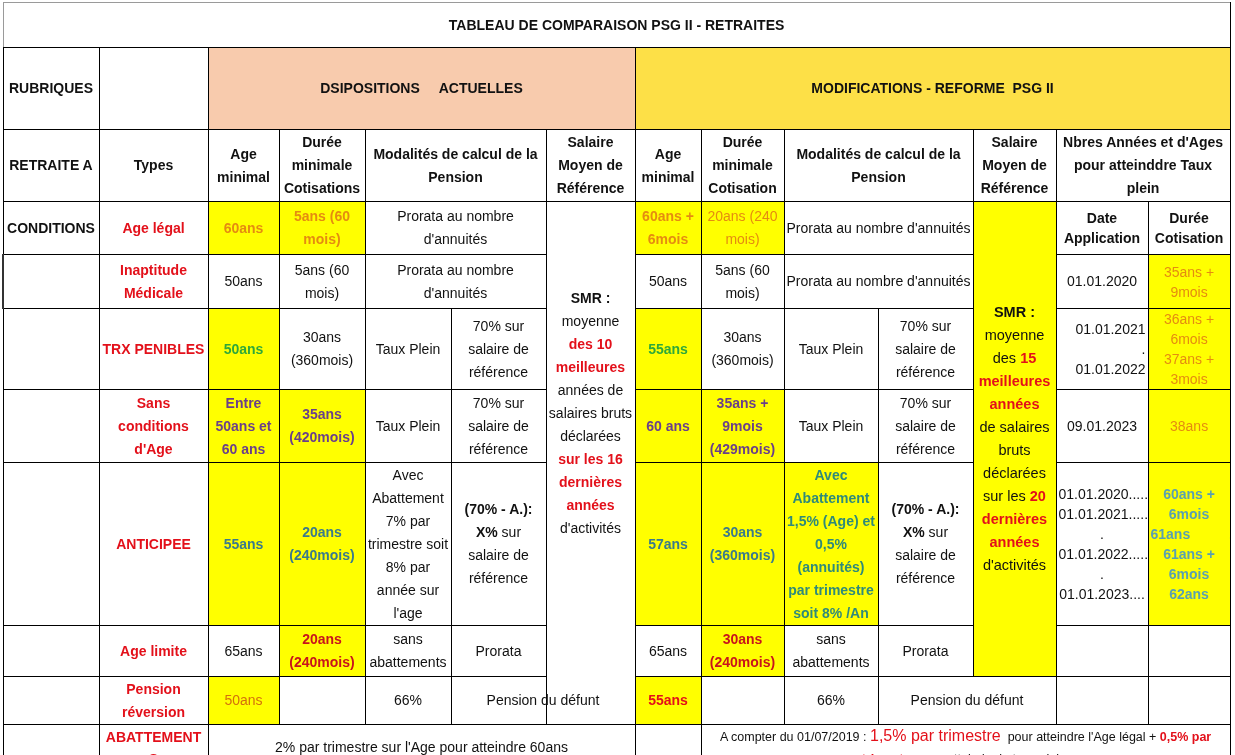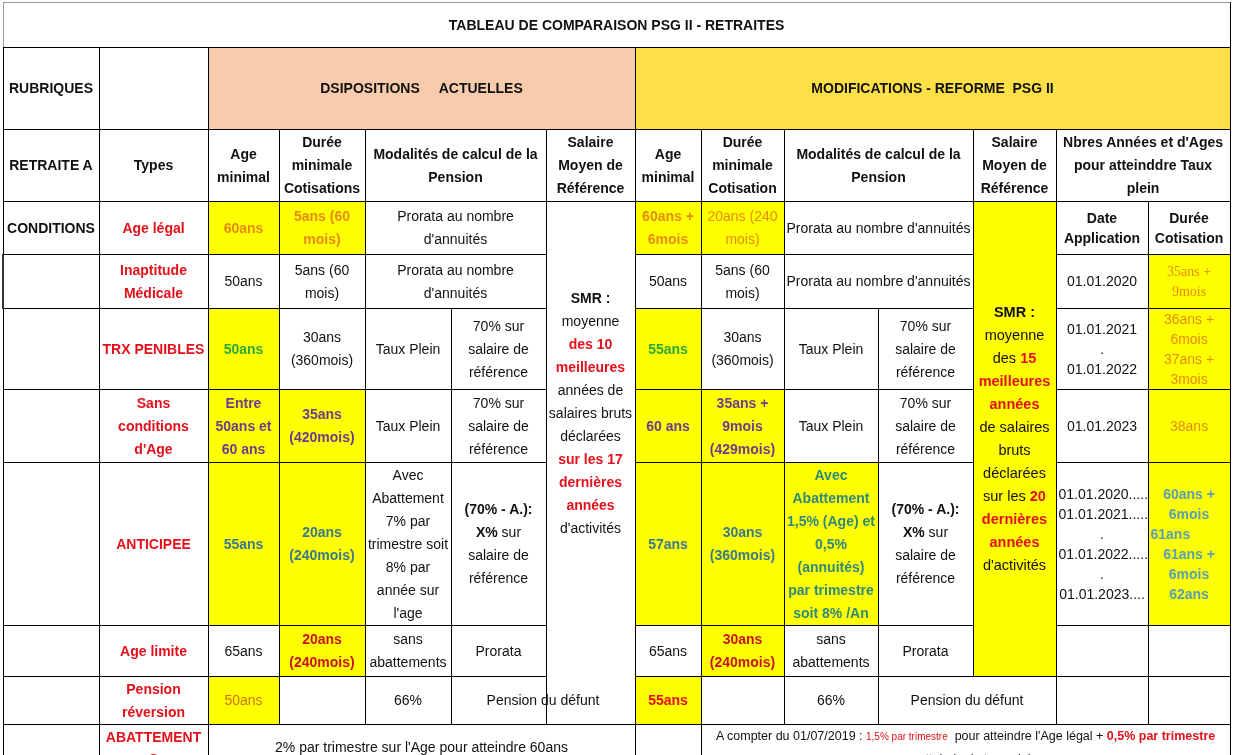--- a/index.html
+++ b/index.html
@@ -81,21 +81,21 @@
     <td class="hdr" style="word-break:break-all;">CONDITIONS</td>
     <td class="b red">Age légal</td>
     <td class="yellow b orange">60ans</td>
     <td class="yellow b orange">5ans (60 mois)</td>
     <td colspan="2">Prorata au nombre d'annuités</td>
     <td rowspan="7" style="font-size:14px;">
       <div class="b">SMR :</div>
       <div>moyenne</div>
       <div class="b red">des 10 meilleures</div>
       <div>années de salaires bruts déclarées</div>
-      <div class="b red">sur les 17 dernières années</div>
+      <div class="b red">sur les 16 dernières années</div>
       <div>d'activités</div>
       <div style="height:100px"></div>
     </td>
     <td class="yellow b orange">60ans + 6mois</td>
     <td class="yellow orange sm">20ans (240 mois)</td>
     <td colspan="2">Prorata au nombre d'annuités</td>
     <td rowspan="6" class="yellow" style="font-size:14.5px;">
       <div class="b">SMR :</div>
       <div><span>moyenne des</span> <span class="b red">15</span></div>
       <div class="b red">meilleures années</div>
@@ -110,35 +110,35 @@
   <tr style="height:54px">
     <td class="left-strip"></td>
     <td class="b red">Inaptitude Médicale</td>
     <td>50ans</td>
     <td>5ans (60 mois)</td>
     <td colspan="2">Prorata au nombre d'annuités</td>
     <td>50ans</td>
     <td class="sm">5ans (60 mois)</td>
     <td colspan="2">Prorata au nombre d'annuités</td>
     <td class="sm">01.01.2020</td>
-    <td class="yellow orange sm" style="line-height:20px;font-family:Liberation Serif, serif;">35ans + 9mois</td>
+    <td class="yellow orange sm" style="line-height:20px;">35ans + 9mois</td>
   </tr>
 
   <tr style="height:79px">
     <td></td>
     <td class="b red">TRX PENIBLES</td>
     <td class="yellow b green-t big">50ans</td>
     <td>30ans (360mois)</td>
     <td>Taux Plein</td>
     <td>70% sur salaire de référence</td>
     <td class="yellow b green-t big">55ans</td>
     <td class="sm">30ans (360mois)</td>
     <td>Taux Plein</td>
     <td>70% sur salaire de référence</td>
-    <td class="sm" style="line-height:20px;">
+    <td class="sm" style="line-height:20px;text-align:right;">
       <div>01.01.2021</div>
       <div>.</div>
       <div>01.01.2022</div>
     </td>
     <td class="yellow orange sm" style="line-height:20px;">
       <div>36ans + 6mois</div>
       <div>37ans + 3mois</div>
     </td>
   </tr>
 
@@ -146,21 +146,21 @@
     <td></td>
     <td class="b red">Sans conditions d'Age</td>
     <td class="yellow b purple">Entre 50ans et 60 ans</td>
     <td class="yellow b purple">35ans (420mois)</td>
     <td>Taux Plein</td>
     <td>70% sur salaire de référence</td>
     <td class="yellow b purple">60 ans</td>
     <td class="yellow b purple">35ans + 9mois (429mois)</td>
     <td>Taux Plein</td>
     <td>70% sur salaire de référence</td>
-    <td class="sm">01.01.2023</td>
+    <td class="sm">09.01.2023</td>
     <td class="yellow orange sm">38ans</td>
   </tr>
 
   <tr style="height:163px">
     <td></td>
     <td class="b red">ANTICIPEE</td>
     <td class="yellow b teal big">55ans</td>
     <td class="yellow b teal">20ans (240mois)</td>
     <td>Avec Abattement 7% par trimestre soit 8% par année sur l'age</td>
     <td>
@@ -221,17 +221,17 @@
     <td></td>
     <td></td>
   </tr>
 
   <tr style="height:47px" class="bottom-thick">
     <td></td>
     <td class="b red" style="word-break:break-all;line-height:22px;">ABATTEMENTS</td>
     <td colspan="5">2% par trimestre sur l'Age pour atteindre 60ans</td>
     <td></td>
     <td colspan="6" style="font-size:12.5px;line-height:22px;">
-      <span>A compter du 01/07/2019 : </span><span class="red" style="font-size:10px;">1,5% par trimestre</span><span style="white-space:pre;">  pour atteindre l'Age légal + </span><span class="b red">0,5% par trimestre</span><span> pour atteindre le taux plein,</span>
+      <span>A compter du 01/07/2019 : </span><span class="red" style="font-size:16px;">1,5% par trimestre</span><span style="white-space:pre;">  pour atteindre l'Age légal + </span><span class="b red">0,5% par trimestre</span><span> pour atteindre le taux plein,</span>
     </td>
   </tr>
 </tbody>
   </table>
 
 </body></html>

